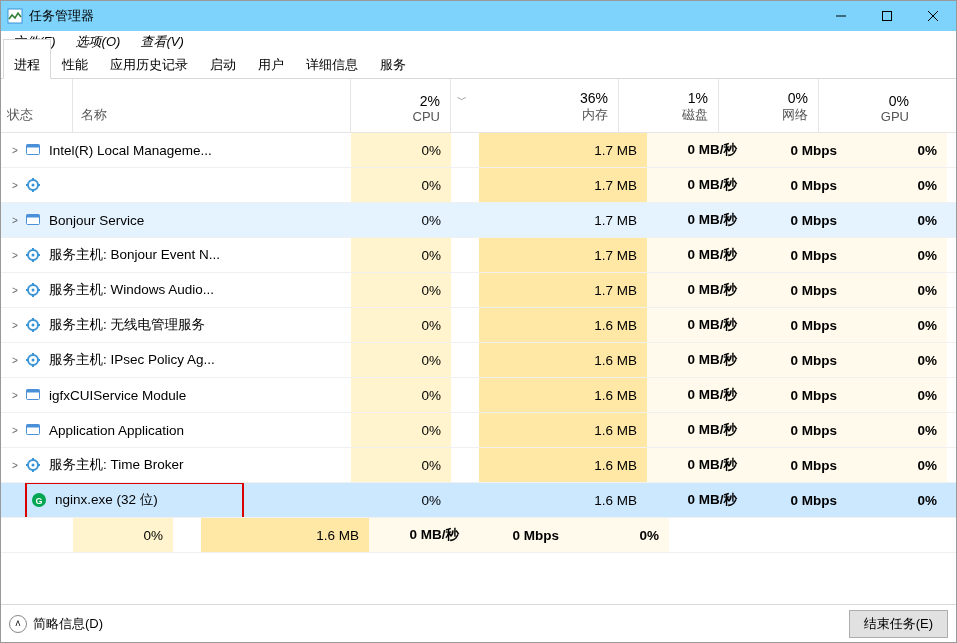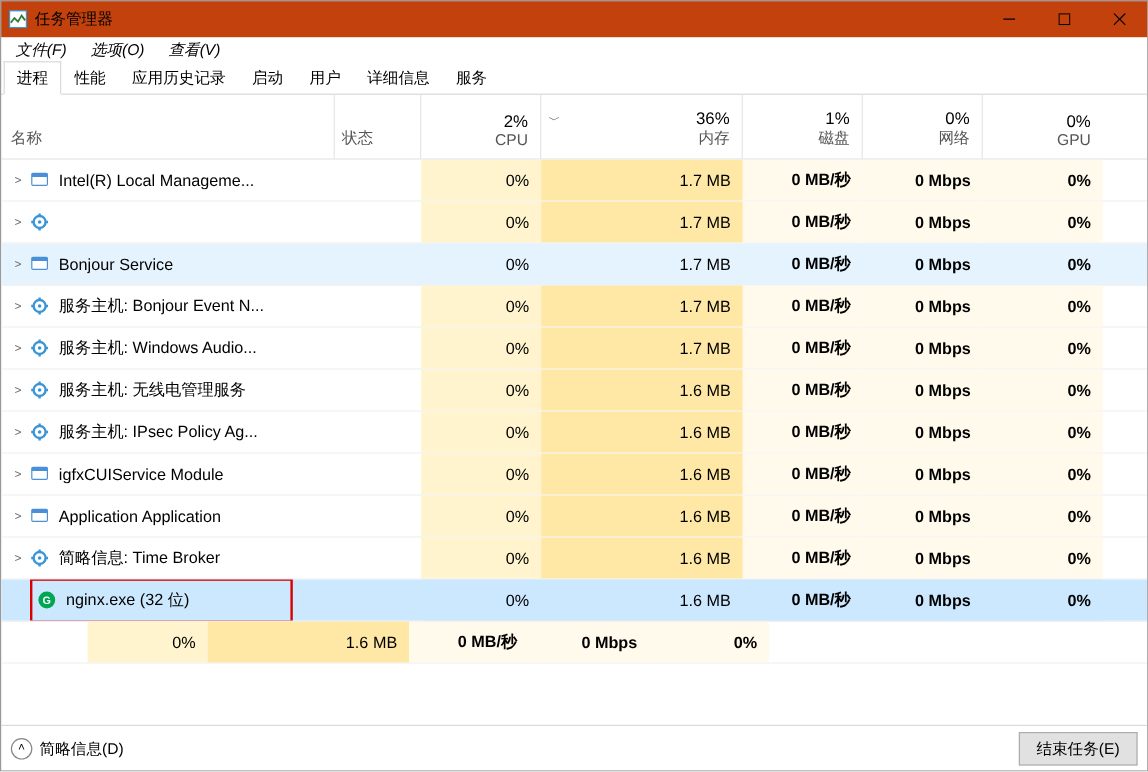--- a/index.html
+++ b/index.html
@@ -19,21 +19,21 @@
     flex-direction: column;
     border: 1px solid #999;
   }
 
   
   .titlebar {
     height: 30px;
     display: flex;
     align-items: center;
     padding-left: 6px;
-    background: #c2410c;
+    background: #7dd3fc;
     user-select: none;
   }
   .titlebar .app-icon {
     width: 16px; height: 16px; margin-right: 6px;
     display:flex;align-items:center;justify-content:center;
   }
   .titlebar .title {
     font-size: 13px;
     flex: 1;
   }
@@ -62,21 +62,21 @@
   
   .tabstrip {
     display: flex;
     align-items: flex-end;
     height: 26px;
     padding-left: 2px;
     font-size: 13px;
     border-bottom: 1px solid #d9d9d9;
   }
   .tab {
-    padding: 4px 10px 4px 10px;
+    padding: 16px 10px 4px 10px;
     border: 1px solid transparent;
     margin-right: 0px;
     position: relative;
     top: 1px;
   }
   .tab.active {
     background: #fff;
     border: 1px solid #d9d9d9;
     border-bottom-color: #fff;
   }
@@ -137,21 +137,21 @@
     border-bottom: 1px solid #f0f0f0;
     font-size: 13.5px;
   }
   .row.selected { background:#cce8ff !important; }
   .row.hover-row { background:#e5f3ff; }
   .row .cell { display:flex; align-items:center; height:100%; }
   .cell.name   { width: 278px; padding-left:4px; overflow:hidden; white-space:nowrap;}
   .cell.status { width: 72px; }
   .cell.num    { justify-content:flex-end; padding-right:10px; }
   .cell.cpu  { width:100px; }
-  .cell.mem  { width:168px; }
+  .cell.mem  { width:168px;margin-left:28px; }
   .cell.disk { width:100px; }
   .cell.net  { width:100px; }
   .cell.gpu  { width:100px; }
 
   .heat-cpu  { background:#fff4ce; }
   .heat-mem  { background:#ffe8a6; }
   .heat-low  { background:#fffaeb;font-weight:bold; }
 
   .row.selected .cell.num,
   .row.hover-row .cell.num { background: inherit !important; }
@@ -254,25 +254,25 @@
     <span class="tab">应用历史记录</span>
     <span class="tab">启动</span>
     <span class="tab">用户</span>
     <span class="tab">详细信息</span>
     <span class="tab">服务</span>
   </div>
 
   <div class="table-area">
 
     <div class="thead">
+      <div class="th status">
+          <span class="label">状态</span>
+        </div>
       <div class="th name">
           <span class="label">名称</span>
-        </div>
-      <div class="th status">
-          <span class="label">状态</span>
         </div>
       <div class="th num cpu">
         <span class="metric">2%</span>
         <span class="label">CPU</span>
       </div>
       <div class="th num mem">
         <span class="sort-caret">﹀</span>
         <span class="metric">36%</span>
         <span class="label">内存</span>
       </div>
@@ -478,21 +478,21 @@
             <span class="proc-icon">
               <svg width="16" height="16" viewBox="0 0 16 16">
                 <circle cx="8" cy="8" r="5" fill="none" stroke="#3a95d6" stroke-width="2"></circle>
                 <circle cx="8" cy="8" r="1.5" fill="#3a95d6"></circle>
                 <line x1="8" y1="1" x2="8" y2="3" stroke="#3a95d6" stroke-width="2"></line>
                 <line x1="8" y1="13" x2="8" y2="15" stroke="#3a95d6" stroke-width="2"></line>
                 <line x1="1" y1="8" x2="3" y2="8" stroke="#3a95d6" stroke-width="2"></line>
                 <line x1="13" y1="8" x2="15" y2="8" stroke="#3a95d6" stroke-width="2"></line>
               </svg>
             </span>
-            <span class="proc-label">简略信息: Time Broker</span>
+            <span class="proc-label">服务主机: Time Broker</span>
           </div>
           <div class="cell status"></div>
           <div class="cell num cpu heat-cpu">0%</div>
           <div class="cell num mem heat-mem">1.6 MB</div>
           <div class="cell num disk heat-low">0 MB/秒</div>
           <div class="cell num net heat-low">0 Mbps</div>
           <div class="cell num gpu heat-low">0%</div>
         </div>
         <div class="row selected">
           <div class="cell name">

